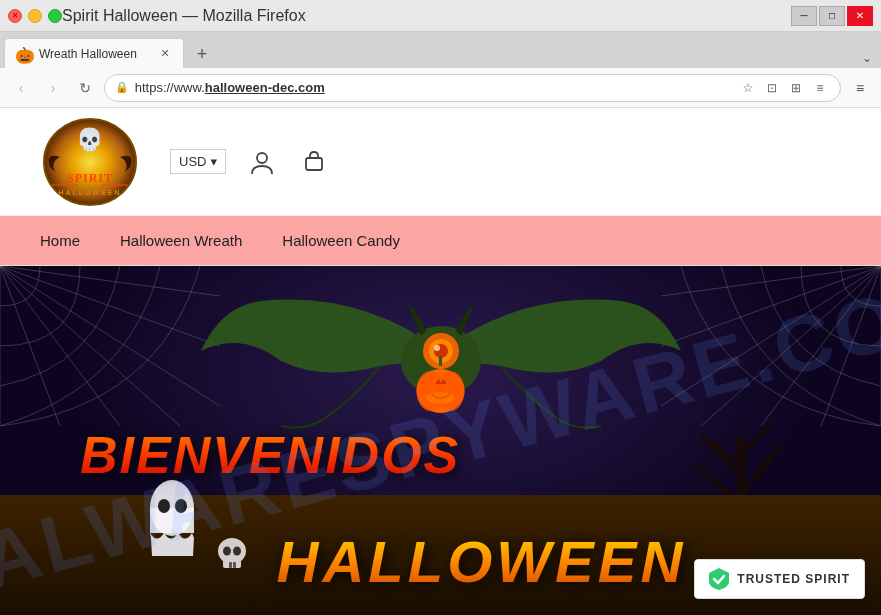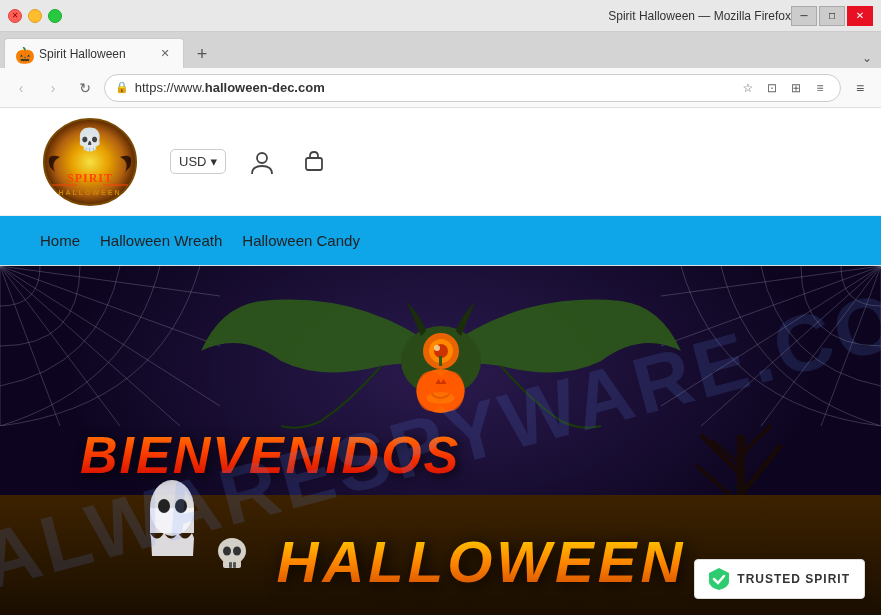--- a/index.html
+++ b/index.html
@@ -14,21 +14,21 @@
       justify-content: space-between;
       padding: 0 8px;
       border-bottom: 1px solid #ccc;
     }
     .title-bar-left { display: flex; align-items: center; gap: 8px; }
     .traffic-lights { display: flex; gap: 6px; }
     .traffic-light { width: 14px; height: 14px; border-radius: 50%; cursor: pointer; display: flex; align-items: center; justify-content: center; font-size: 8px; }
     .tl-close { background: #ff5f56; border: 1px solid #e0443e; color: #8b0000; }
     .tl-min { background: #ffbd2e; border: 1px solid #dea123; }
     .tl-max { background: #27c93f; border: 1px solid #1aab29; }
-    .title-bar-title { font-size: 12px; color: #333; flex: 1; text-align: right; }
+    .title-bar-title { font-size: 16px; color: #333; flex: 1; text-align: left; }
     .title-bar-controls { display: flex; gap: 2px; }
     .title-btn { width: 26px; height: 20px; background: #ccc; border: 1px solid #aaa; font-size: 10px; cursor: pointer; display: flex; align-items: center; justify-content: center; }
     .title-btn.close-btn { background: #e81123; color: white; border-color: #e81123; }
 
     
     .tab-bar {
       height: 36px;
       background: #d4d4d4;
       display: flex;
       align-items: flex-end;
@@ -73,21 +73,21 @@
       background: white;
       border: 1px solid #ccc;
       border-radius: 14px;
       display: flex;
       align-items: center;
       padding: 0 10px;
       gap: 6px;
     }
     .address-lock { font-size: 11px; color: #666; }
     .address-text { font-size: 13px; color: #333; flex: 1; }
-    .address-text strong { font-weight: bold; }
+    .address-text strong { font-weight: bold; text-decoration: underline; }
     .address-icons { display: flex; gap: 4px; align-items: center; }
     .addr-icon { width: 20px; height: 20px; display: flex; align-items: center; justify-content: center; font-size: 12px; color: #666; cursor: pointer; border-radius: 50%; }
     .nav-right { display: flex; gap: 4px; align-items: center; }
     .nav-right-btn { width: 26px; height: 26px; display: flex; align-items: center; justify-content: center; font-size: 14px; color: #555; cursor: pointer; border-radius: 50%; }
 
     
     .website { background: white; height: 507px; overflow: hidden; position: relative; }
 
     
     .site-header {
@@ -110,21 +110,21 @@
       border: none;
       outline: none;
       font-size: 15px;
       color: #aaa;
       flex: 1;
       background: transparent;
     }
     .header-right { display: flex; align-items: center; gap: 20px; }
     .currency-select {
       border: 1px solid #ccc;
-      border-radius: 5px;
+      border-radius: 0;
       padding: 4px 8px;
       font-size: 13px;
       color: #333;
       cursor: pointer;
       display: flex;
       align-items: center;
       gap: 4px;
     }
     .user-icon, .cart-icon {
       width: 32px;
@@ -133,25 +133,25 @@
       align-items: center;
       justify-content: center;
       font-size: 20px;
       color: #444;
       cursor: pointer;
     }
 
     
     .site-nav {
       height: 50px;
-      background: #0ea5e9;
+      background: #fca5a5;
       display: flex;
       align-items: center;
       padding: 0 40px;
-      gap: 20px;
+      gap: 40px;
       border-bottom: 1px solid #e0e0e0;
     }
     .nav-item {
       font-size: 15px;
       color: #222;
       cursor: pointer;
       text-decoration: none;
       white-space: nowrap;
     }
 
@@ -270,21 +270,21 @@
   <div class="title-bar-controls">
     <div class="title-btn">─</div>
     <div class="title-btn">□</div>
     <div class="title-btn close-btn">✕</div>
   </div>
 </div>
 
 <div class="tab-bar">
   <div class="tab">
     <span class="tab-favicon">🎃</span>
-    <span class="tab-label">Spirit Halloween</span>
+    <span class="tab-label">Wreath Halloween</span>
     <span class="tab-close">✕</span>
   </div>
   <div class="new-tab-btn">+</div>
   <div class="tab-bar-right">
     <div class="tab-list-btn">⌄</div>
   </div>
 </div>
 
 <div class="nav-bar">
   <div class="nav-btn disabled">‹</div>

